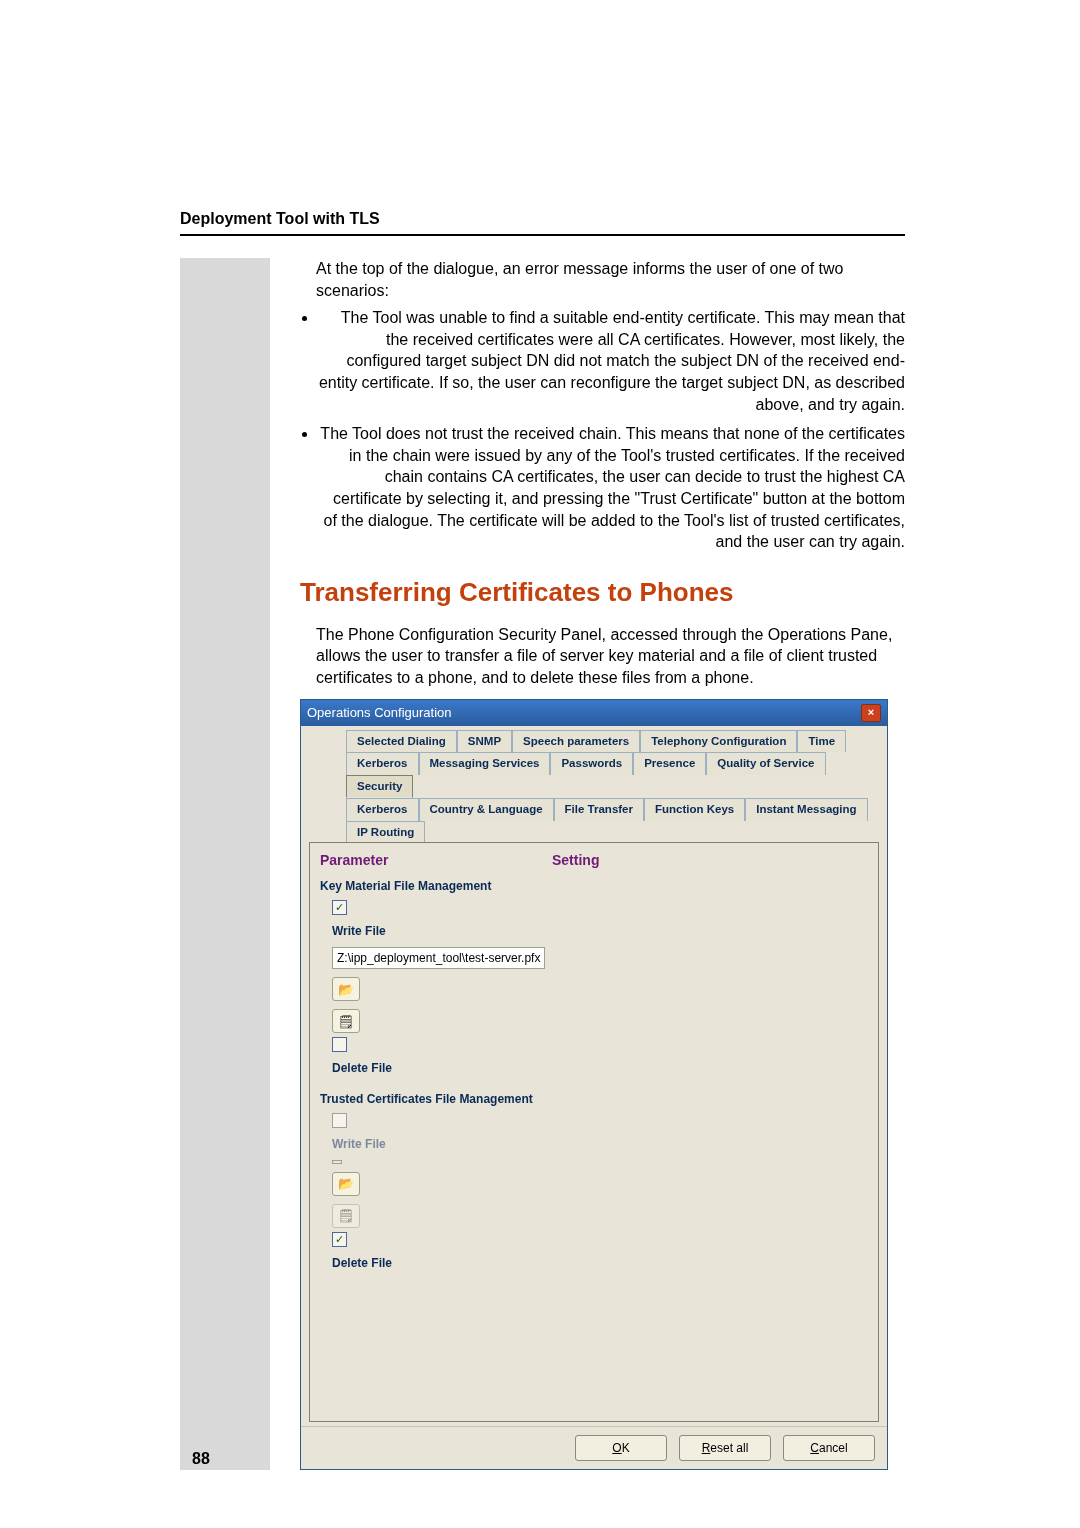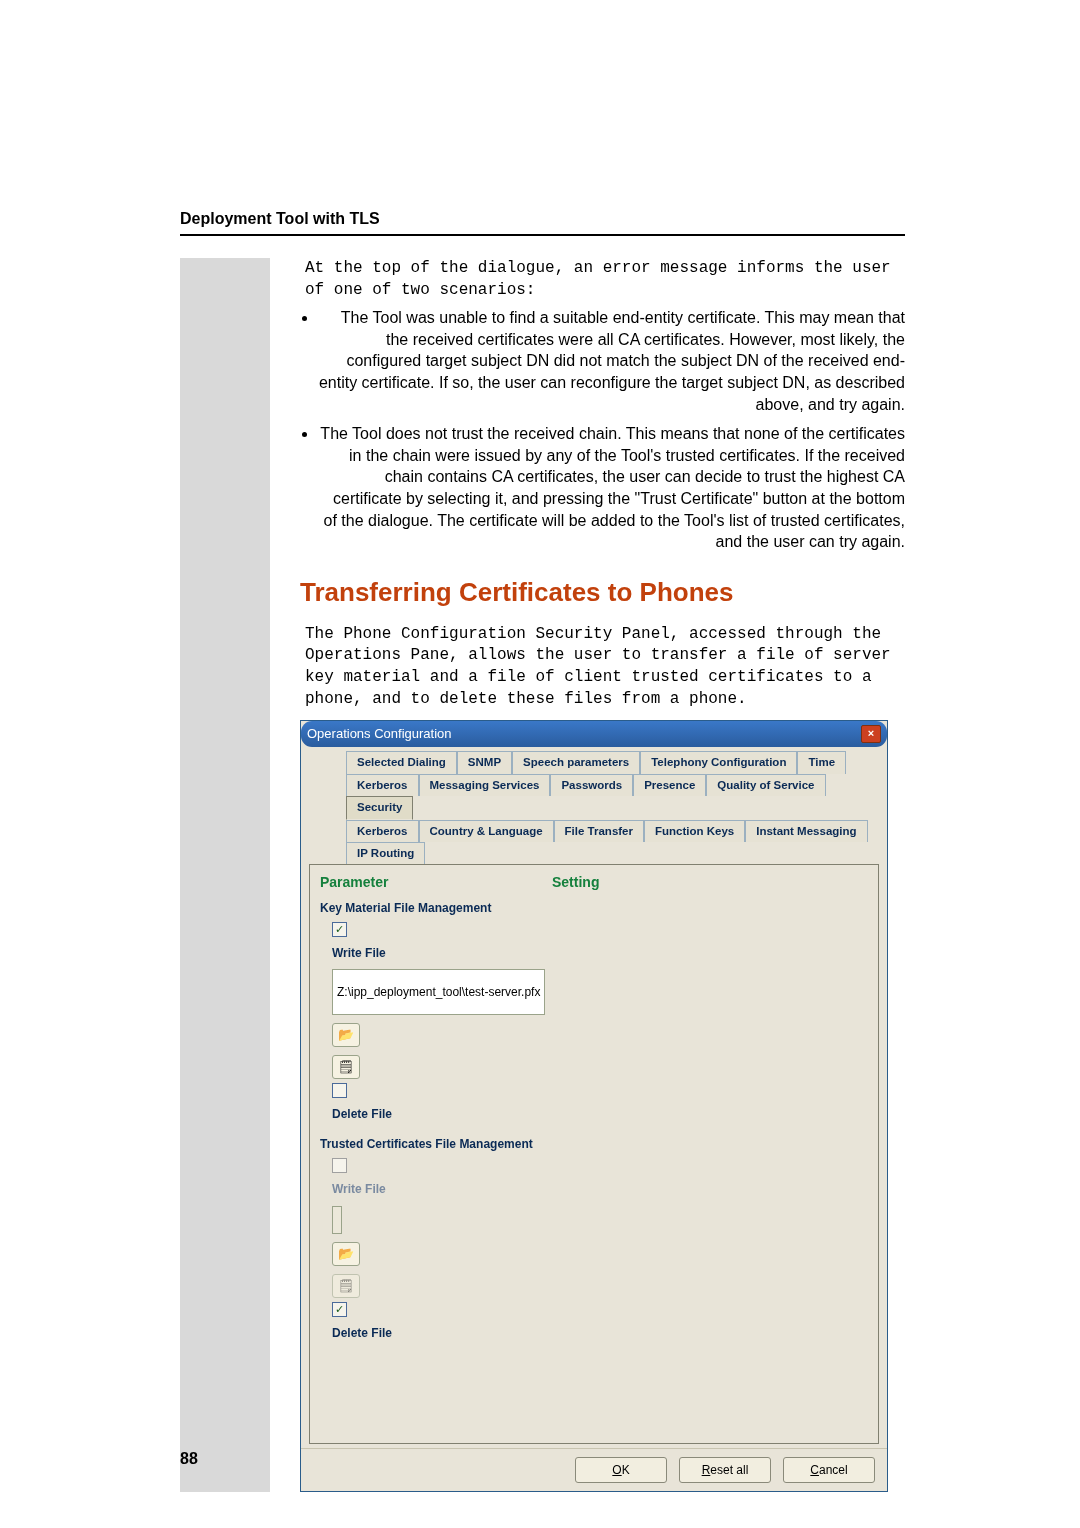--- a/index.html
+++ b/index.html
@@ -32,21 +32,21 @@
     top: 0;
     width: 90px;
     bottom: 0;
     background: #d9d9d9;
   }
   .content {
     margin-left: 120px;
     font-size: 16px;
     line-height: 1.35;
   }
-  .content p { margin: 0 0 6px 5px; font-family: Liberation Mono, monospace; }
+  .content p { margin: 0 0 6px 16px; }
   ul.bul { margin: 0 0 18px 0; padding-left: 18px; }
   ul.bul li { margin-bottom: 8px; text-align: right; }
   h2.blue {
     color: #c2410c;
     font-size: 26px;
     font-weight: bold;
     margin: 22px 0 14px 0;
   }
 
   
@@ -58,21 +58,20 @@
     font-family: Tahoma, Arial, sans-serif;
   }
   .titlebar {
     background: linear-gradient(#3a78c8, #2a5c9e);
     color: #fff;
     font-size: 13px;
     padding: 4px 6px;
     display: flex;
     justify-content: space-between;
     align-items: center;
-    border-radius: 11px;
   }
   .titlebar .closebtn {
     width: 18px; height: 16px;
     background: #cc4020;
     border: 1px solid #803010;
     color:#fff;
     font-size:11px;
     line-height:14px;
     text-align:center;
     font-weight:bold;
@@ -106,21 +105,21 @@
     padding: 8px 10px 10px 10px;
     background: #e8e4d8;
     min-height: 560px;
     position: relative;
     margin-top: -1px;
   }
   .colhdr {
     display:flex;
     font-weight:bold;
     font-size:14px;
-    color:#15803d;
+    color:#701a75;
     margin-bottom:8px;
   }
   .colhdr .c1{ width:232px; }
   .grouplabel {
     font-size:12px;
     font-weight:bold;
     color:#0a2a55;
     margin: 6px 0 6px 0;
   }
   .fldrow {
@@ -140,21 +139,21 @@
   .fldlabel{
     font-size:12px;font-weight:bold;color:#0a2a55;min-width:200px;
   }
   .fldlabel.disabled{ color:#7a8aa0; }
   .txt {
     flex:1;
     border:1px solid #9aa38a;
     background:#fff;
     height:18px;
     font-size:12px;
-    padding:13px 4px;
+    padding:1px 4px;
     line-height:18px;
     color:#000;
   }
   .txt.disabled{ background:#ece8da; color:#888;}
   .iconbtn {
     width:26px;height:22px;border:1px solid #9aa38a;background:#f6f2e2;
     border-radius:3px;display:inline-flex;align-items:center;justify-content:center;
     font-size:13px;
   }
   .iconbtn.disabled{ opacity:0.5; }
@@ -169,21 +168,21 @@
   .winbtn {
     min-width:70px;height:24px;
     background:#f2eee0;border:1px solid #8a8a7a;border-radius:3px;
     font-size:12px;color:#000;
     display:inline-flex;align-items:center;justify-content:center;
     padding:0 10px;
   }
   .winbtn .ul { text-decoration: underline; }
   .pagenum{
     position:absolute;
-    left:180px;
+    left:192px;
     bottom:60px;
     font-size:16px;
     font-weight:bold;
   }
 </style>
 </head>
 <body>
 
 <div class="page">
   <div class="section-title">Deployment Tool with TLS</div>

